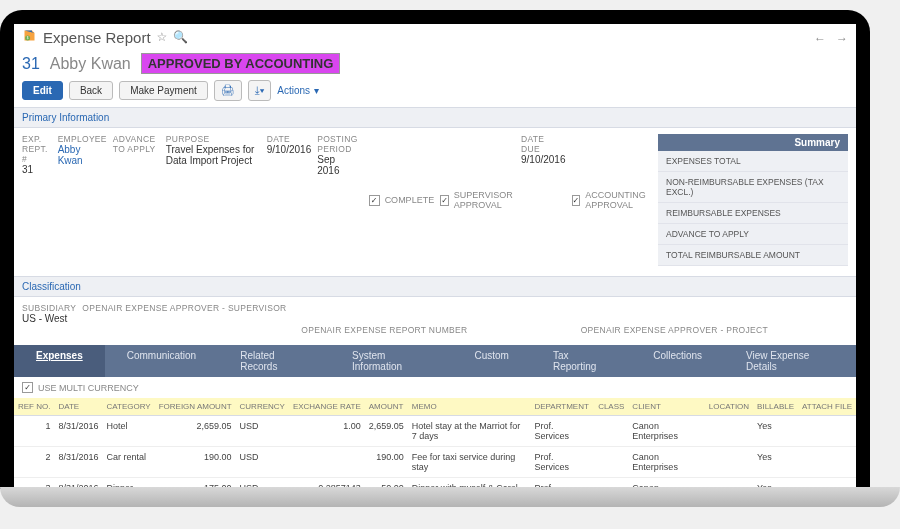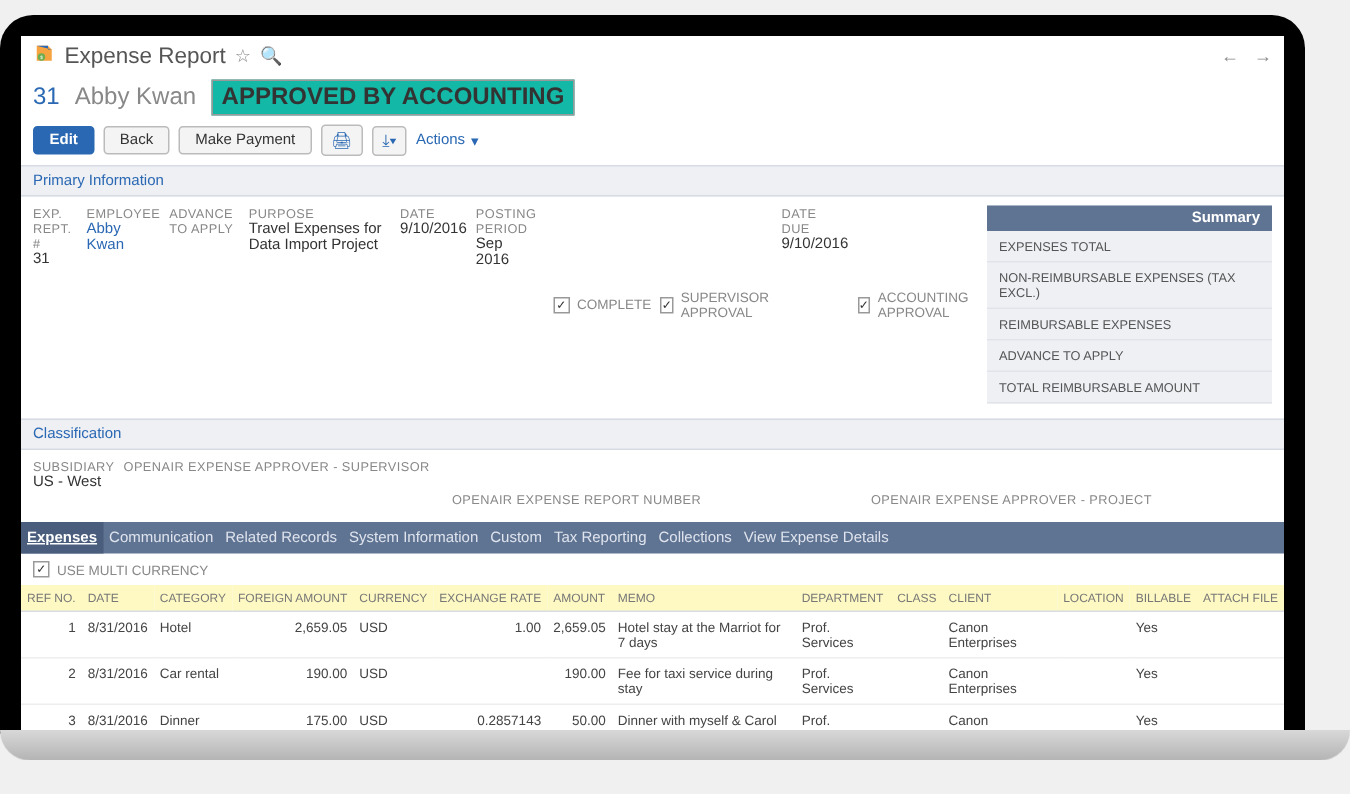--- a/index.html
+++ b/index.html
@@ -46,21 +46,21 @@
   .page-title { font-size: 15px; color:#555; font-weight:400; }
   .star-icon { color:#888; font-size:12px; }
   .search-icon-t { color:#447; font-size:12px; }
   .title-right { display:flex; gap:10px; color:#888; font-size:12px; }
   .ident-row {
     display:flex; align-items:center; gap:10px; padding:2px 8px 6px 8px;
   }
   .record-num { font-size:16px; color:#2a68b3; font-weight:400; }
   .emp-name { font-size:16px; color:#888; font-weight:400;}
   .status-badge {
-    border:1px solid #999; padding:2px 6px; font-size:16px; font-weight:bold; color:#333; background:#14b8a6;
+    border:1px solid #999; padding:2px 6px; font-size:13px; font-weight:bold; color:#333; background:#d946ef;
   }
   .toolbar { display:flex; align-items:center; gap:6px; padding:0 8px 6px 8px; }
   .btn {
     padding:3px 10px; font-size:10px; border-radius:3px; cursor:pointer;
     border:1px solid #bbb; background:#f4f4f4; color:#333;
   }
   .btn-primary { background:#2a68b3; color:#fff; border-color:#2a68b3; font-weight:bold; }
   .icon-btn {
     padding:3px 6px; border:1px solid #bbb; border-radius:3px; background:#f4f4f4; cursor:pointer;
     color:#2a68b3; font-size:11px;
@@ -81,21 +81,21 @@
   .summary-box {
     background:#eef0f4; width:190px;
   }
   .summary-head { background:#5f7392; color:#fff; padding:3px 8px; font-size:10px; font-weight:bold;text-align:right;}
   .summary-item { padding:5px 8px; font-size:8.5px; color:#555; border-bottom:1px solid #e1e3ea;}
   .class-body { display:flex; padding:6px 8px 10px 8px; gap:12px;}
   .tabbar {
     background:#5f7392; display:flex; gap:0;
   }
   .tab {
-    padding:5px 4px; font-size:10px; color:#dfe4ee; cursor:pointer;
+    padding:5px 22px; font-size:10px; color:#dfe4ee; cursor:pointer;
   }
   .tab.active { background:#4a5d7c; color:#fff; font-weight:bold; text-decoration:underline;}
   .multicur { padding:5px 8px; display:flex; align-items:center; gap:5px; font-size:9px; color:#888;}
   table.exp {
     width:100%; border-collapse:collapse; font-size:9px;
   }
   table.exp thead th {
     background:#fef9c3; color:#777; font-weight:normal;
     padding:4px 4px; text-align:left; font-size:8px; border-bottom:1px solid #d7dbe4;
     white-space:nowrap;

